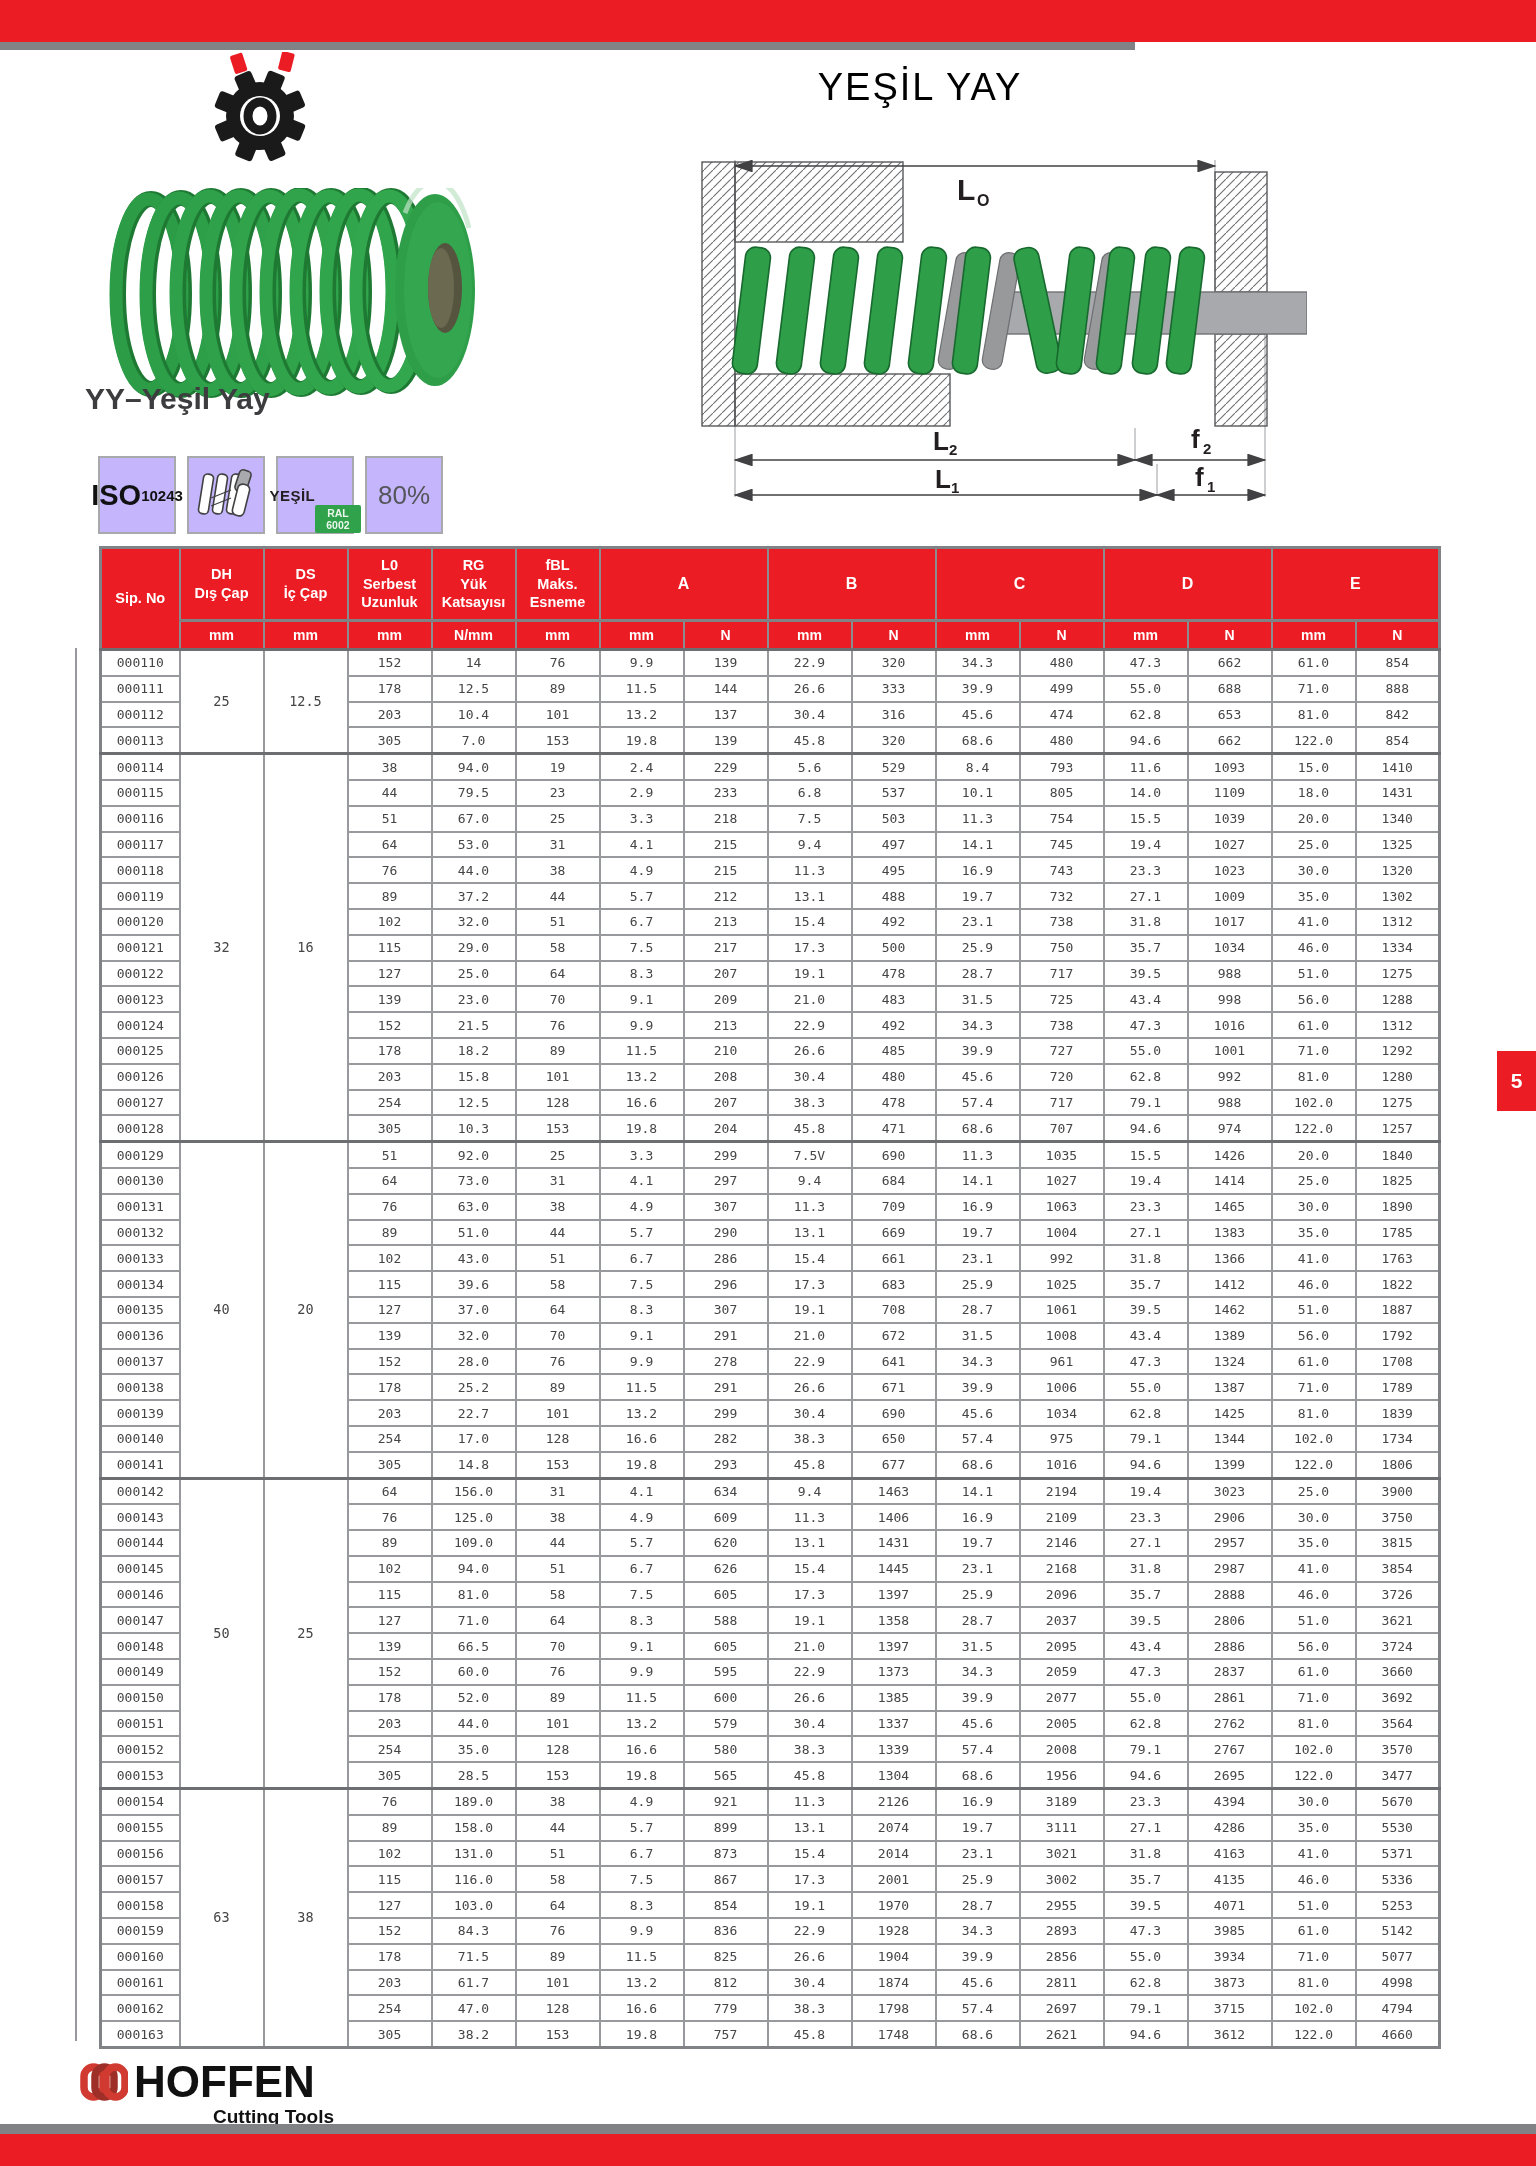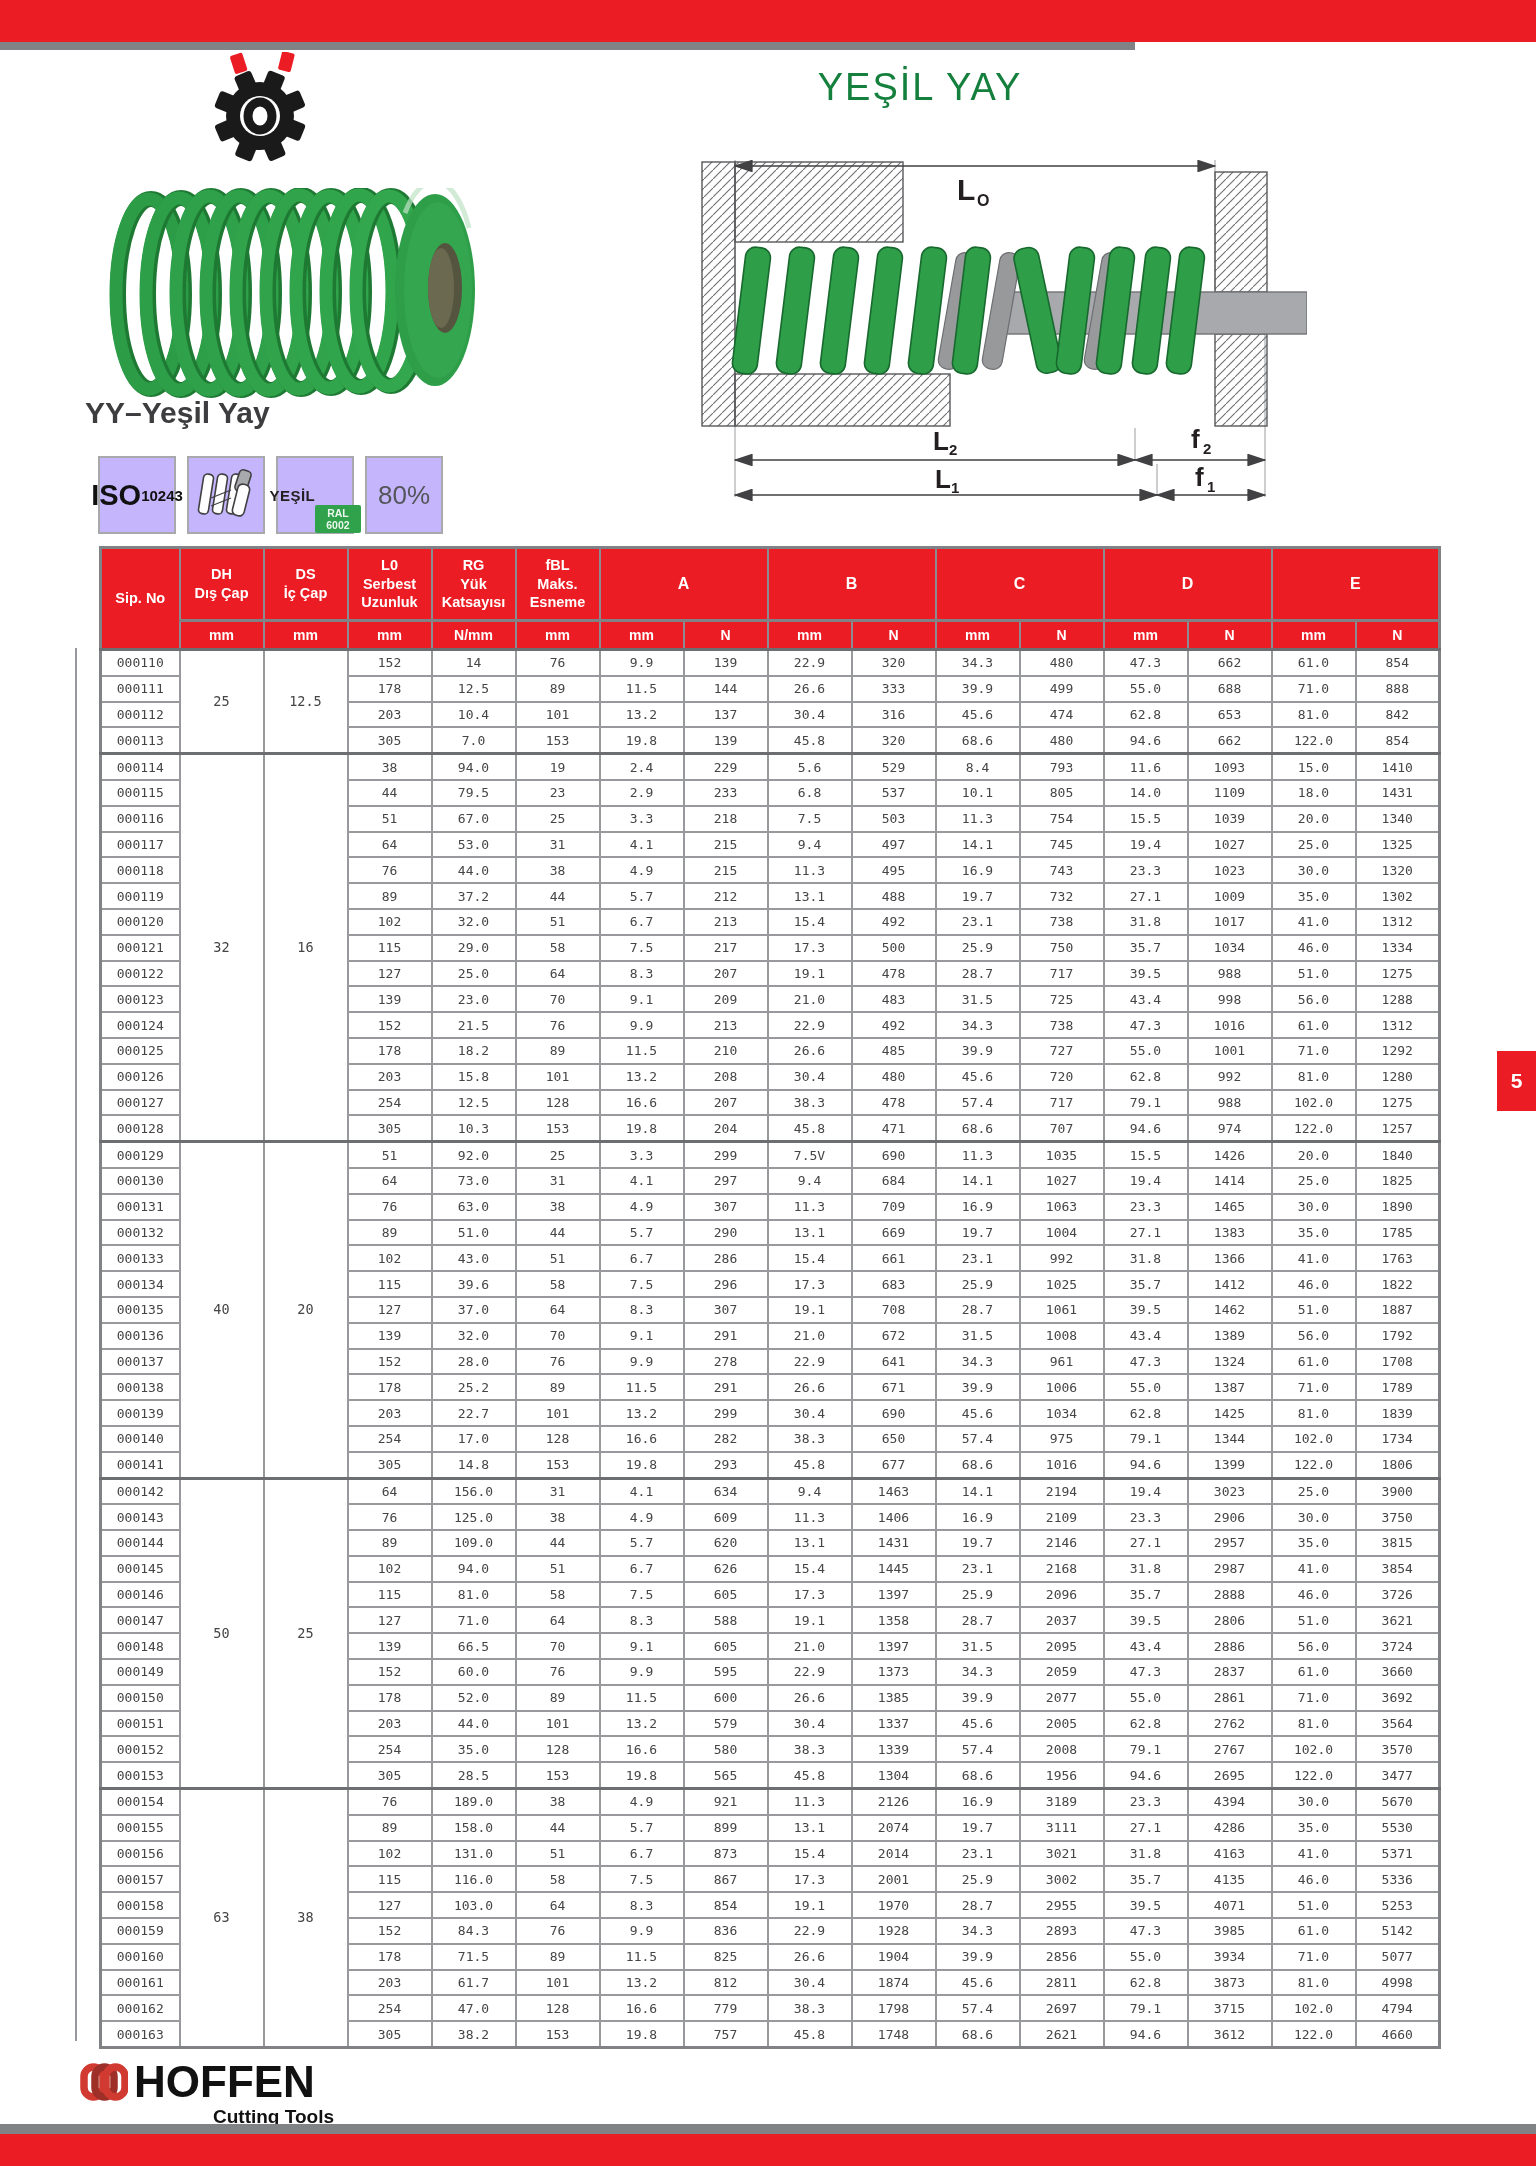--- a/index.html
+++ b/index.html
@@ -9,21 +9,21 @@
 
   
   .bar-red{background:#ec1c24;}
   .bar-gray{background:#808285;}
 
   
   .brand-name{font-size:44px;font-weight:900;letter-spacing:1px;color:#231f20;line-height:1;}
   .brand-divider{height:3px;background:#808285;}
   .brand-sub{font-size:26px;font-weight:400;letter-spacing:9px;color:#939598;line-height:1;}
 
-  .page-title{font-size:38px;font-weight:500;letter-spacing:2px;color:#15803d;}
+  .page-title{font-size:38px;font-weight:500;letter-spacing:2px;color:#000000;}
 
   .yy-heading{font-size:30px;font-weight:700;color:#3d3d3f;}
 
   
   .badge{position:absolute;top:456px;width:74px;height:74px;border:2px solid #a7a9ac;background:#c4b5fd;
          display:flex;flex-direction:row;align-items:center;justify-content:center;text-align:center;}
   .badge .iso{font-size:29px;font-weight:900;line-height:.9;color:#111;}
   .badge .iso-num{font-size:15px;font-weight:700;color:#111;}
   .badge .col-label{font-size:15px;font-weight:800;color:#231f20;letter-spacing:.5px;text-align:center;}
   .badge .ral{background:#2fa24b;color:#eaf6ec;font-size:10.5px;font-weight:700;padding:2px 11px;border-radius:2px;margin-top:48px;}
@@ -183,21 +183,21 @@
 
       <line x1="40" y1="343" x2="462" y2="343" stroke="#414042" stroke-width="1.6" marker-start="url(#arrL)" marker-end="url(#arrR)"></line>
       <line x1="462" y1="343" x2="570" y2="343" stroke="#414042" stroke-width="1.6" marker-start="url(#arrL)" marker-end="url(#arrR)"></line>
       <text x="240" y="336" font-size="26" font-weight="bold" fill="#231f20">L</text>
       <text x="256" y="341" font-size="15" font-weight="bold" fill="#231f20">1</text>
       <text x="500" y="334" font-size="26" font-weight="bold" fill="#231f20">f</text>
       <text x="512" y="340" font-size="15" font-weight="bold" fill="#231f20">1</text>
     </svg>
   </div>
 
-  <div class="abs yy-heading" style="left:85px;top:396px;">YY–Yeşil Yay</div>
+  <div class="abs yy-heading" style="left:85px;top:382px;">YY–Yeşil Yay</div>
 
   <div class="badge" style="left:98px;">
     <div class="iso">ISO</div>
     <div class="iso-num">10243</div>
   </div>
   <div class="badge" style="left:187px;">
     <span>
       <svg width="58" height="58" viewBox="0 0 58 58">
         <g fill="#fff" stroke="#414042" stroke-width="1.6">
           <rect x="4" y="10" width="10" height="40" rx="4" transform="rotate(9 9 30)"></rect>

